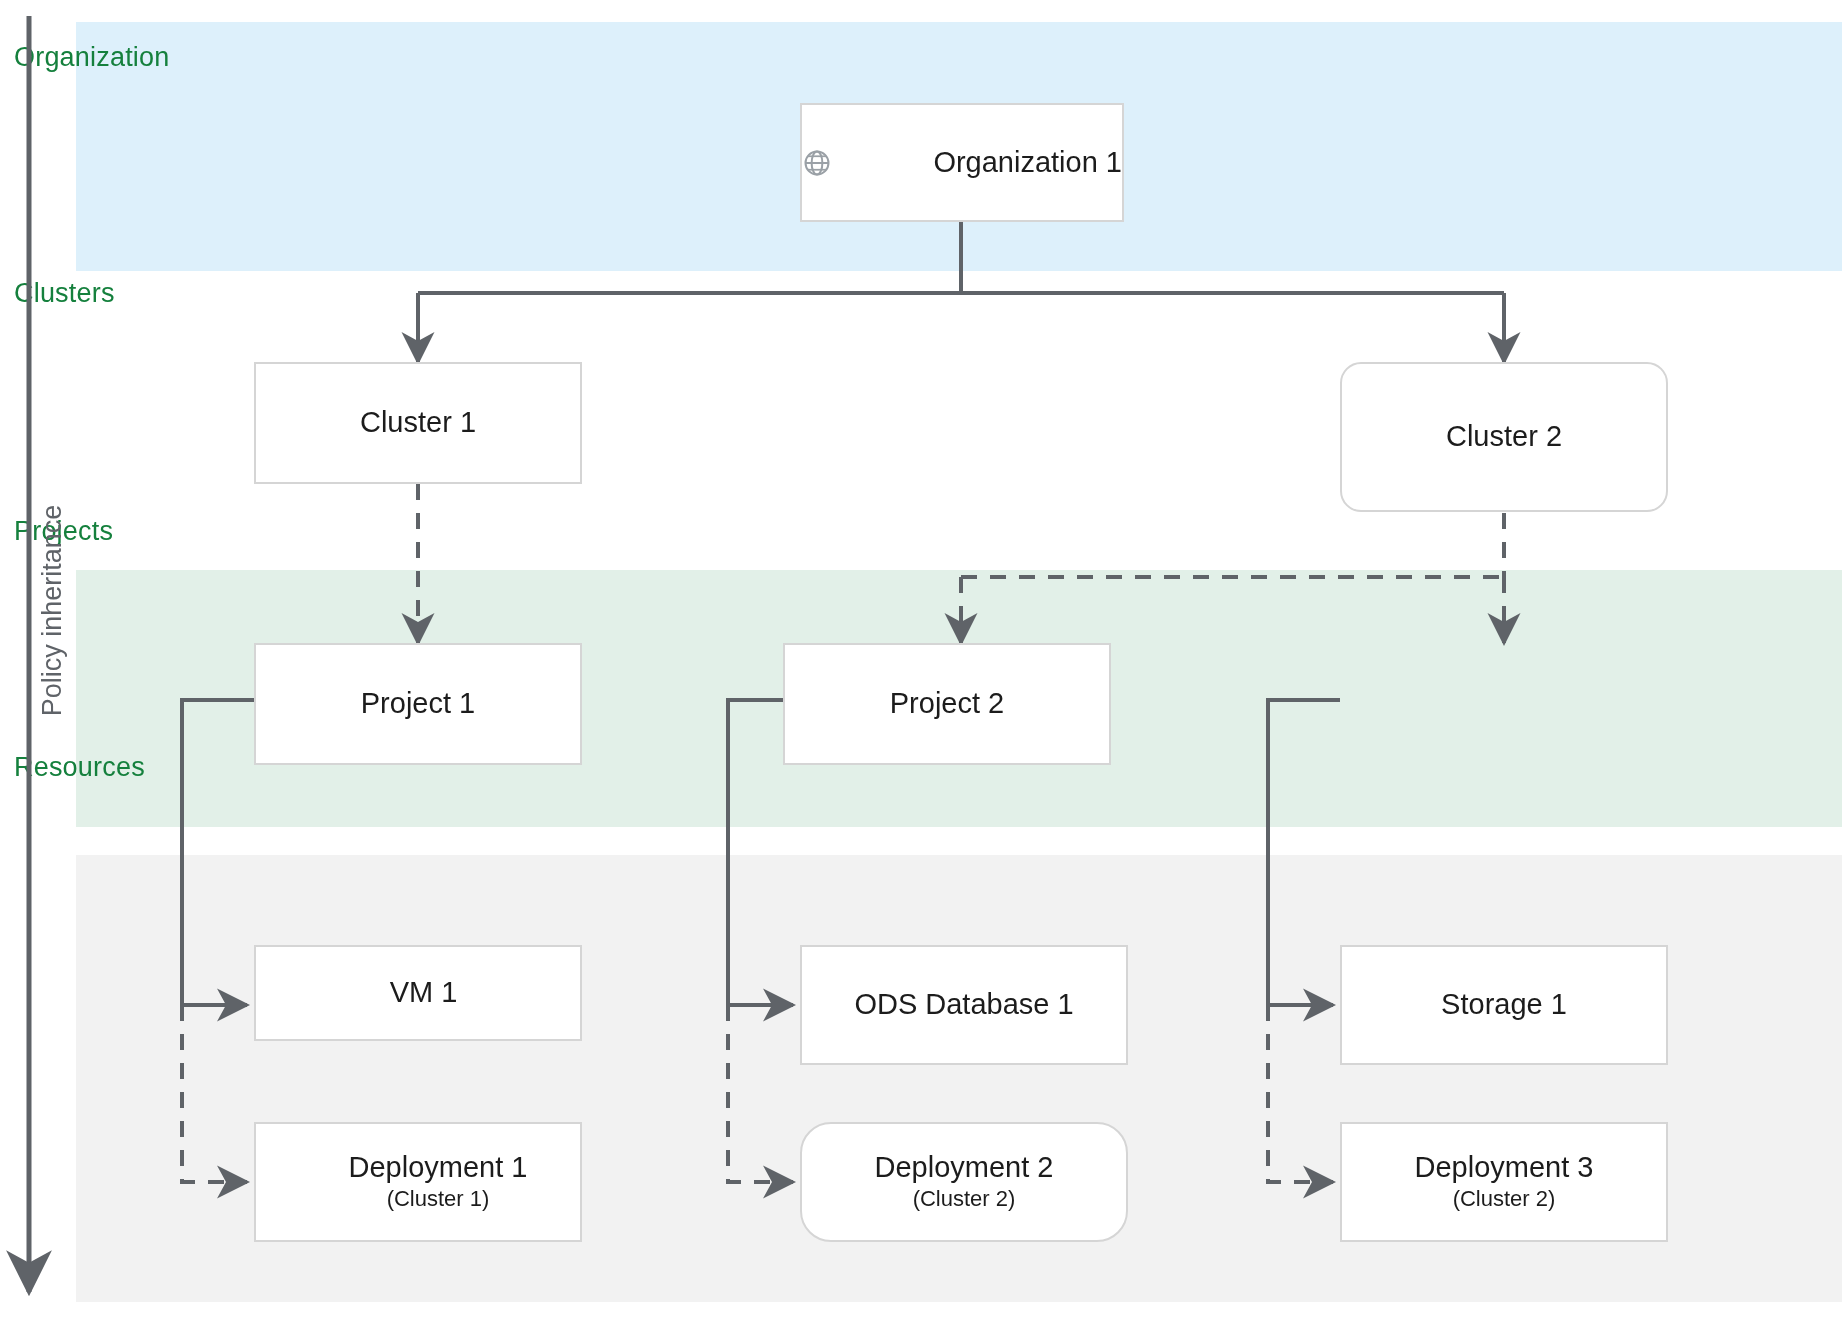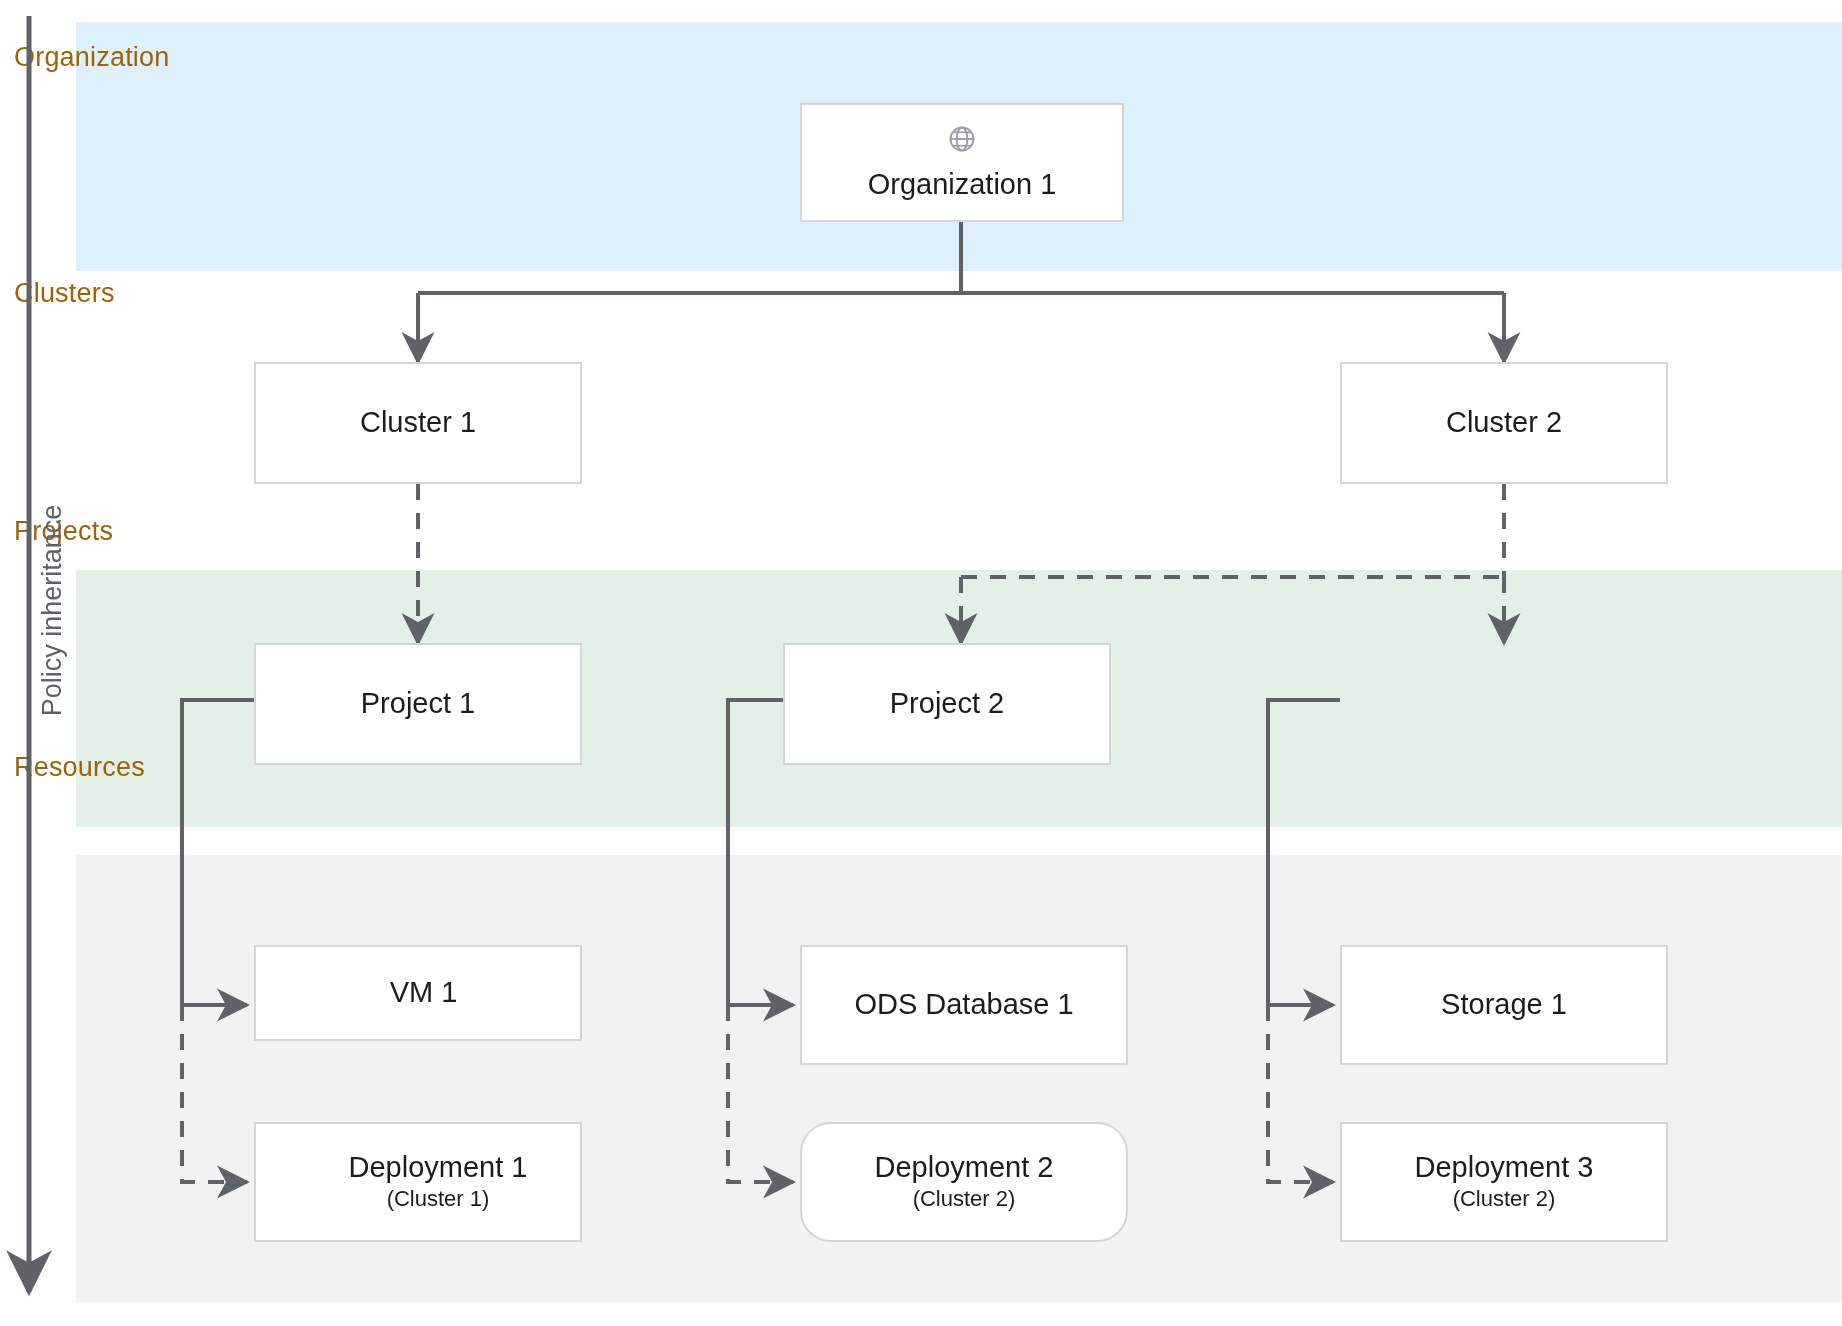--- a/index.html
+++ b/index.html
@@ -2,38 +2,38 @@
 <html><head>
 <meta charset="utf-8">
 <title>Resource Hierarchy Diagram</title>
 <style>
   html,body{margin:0;padding:0;background:#ffffff;}
   body{font-family:"Liberation Sans",sans-serif;}
   #stage{position:relative;width:1842px;height:1326px;background:#fff;overflow:hidden;}
 
   
   .band{position:absolute;left:76px;width:1766px;}
-  .band-label{position:absolute;left:14px;font-size:27px;color:#a16207;letter-spacing:.2px;white-space:nowrap;}
+  .band-label{position:absolute;left:14px;font-size:27px;color:#15803d;letter-spacing:.2px;white-space:nowrap;}
 
   #band-org{top:22px;height:249px;background:#ddf0fb;}
   #band-projects{top:570px;height:257px;background:#e2f0e8;}
   #band-resources{top:855px;height:447px;background:#f2f2f2;}
 
   
   #axis{position:absolute;left:0;top:0;width:76px;height:1326px;}
   #axis-label{position:absolute;left:-98px;top:595px;width:300px;text-align:center;
       transform:rotate(-90deg);font-size:27px;color:#5f6368;white-space:nowrap;}
 
   
   .node{position:absolute;background:#ffffff;border:2px solid #d5d5d5;
         box-sizing:border-box;display:flex;flex-direction:column;
         align-items:center;justify-content:center;}
   .node .title{font-size:29px;color:#1c1c1c;line-height:1.15;white-space:nowrap;}
   .node .sub{font-size:22px;color:#1c1c1c;line-height:1.2;margin-top:2px;white-space:nowrap;}
-  .node.with-icon{flex-direction:column;gap:14px;}
+  .node.with-icon{flex-direction:row;gap:14px;justify-content:space-between;}
   .globe{width:30px;height:30px;flex:0 0 30px;display:block;}
 
   svg#wires{position:absolute;left:0;top:0;width:1842px;height:1326px;pointer-events:none;}
 </style>
 </head>
 <body>
 
 <div id="stage">
 
   <div class="band" id="band-org"></div>
@@ -107,21 +107,21 @@
       <line x1="2.8" y1="12" x2="21.2" y2="12" stroke="#9aa0a6" stroke-width="1.6"></line>
       <line x1="4.6" y1="6.6" x2="19.4" y2="6.6" stroke="#9aa0a6" stroke-width="1.4"></line>
       <line x1="4.6" y1="17.4" x2="19.4" y2="17.4" stroke="#9aa0a6" stroke-width="1.4"></line>
     </svg>
     <span class="title">Organization 1</span>
   </div>
 
   <div class="node" style="left:254px;top:362px;width:328px;height:122px;">
     <span class="title">Cluster 1</span>
   </div>
-  <div class="node" style="left:1340px;top:362px;width:328px;height:122px;">
+  <div class="node" style="left:1340px;top:362px;width:328px;height:150px;border-radius:21px;">
     <span class="title">Cluster 2</span>
   </div>
 
   <div class="node" style="left:254px;top:643px;width:328px;height:122px;">
     <span class="title">Project 1</span>
   </div>
   <div class="node" style="left:783px;top:643px;width:328px;height:122px;">
     <span class="title">Project 2</span>
   </div>
 

